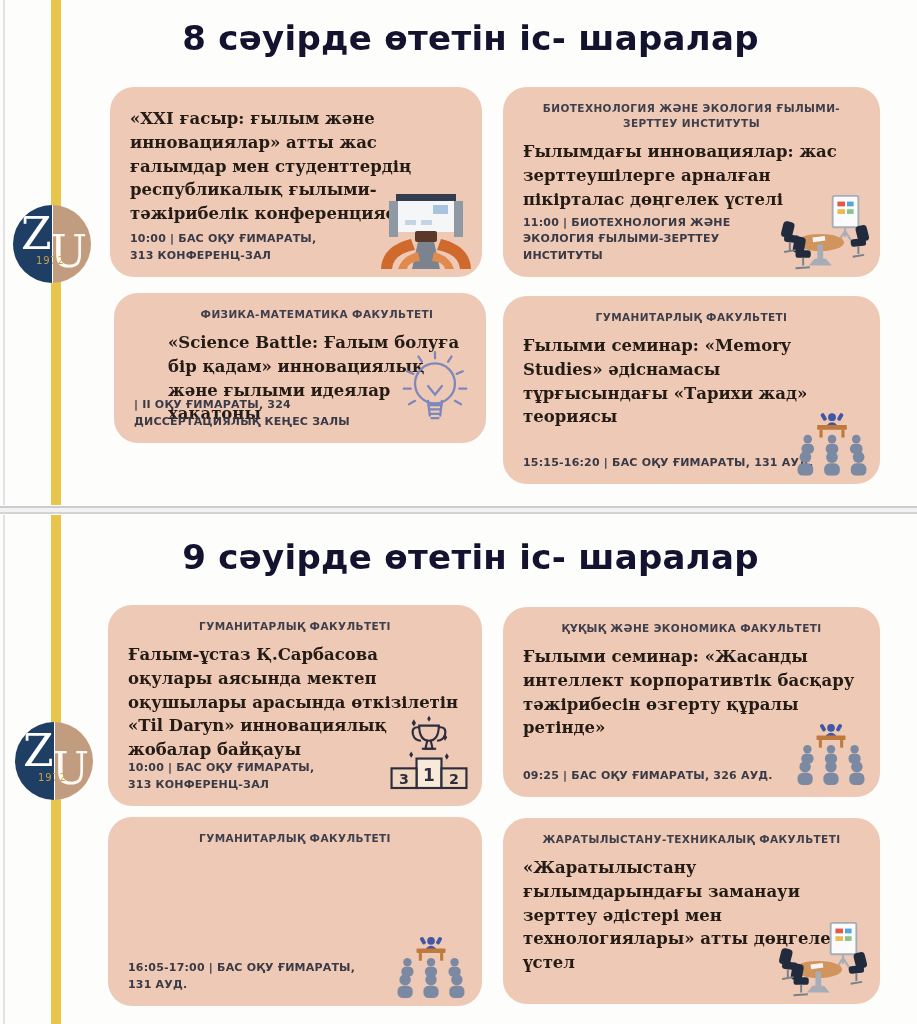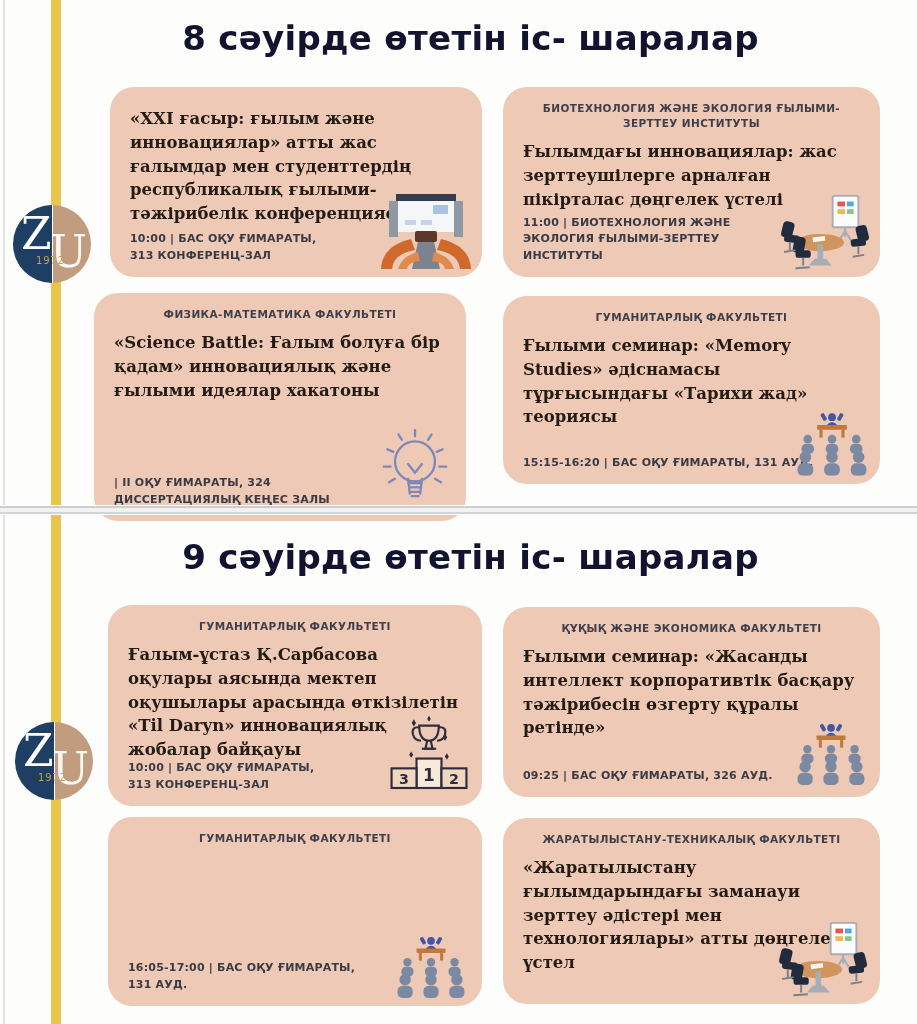--- a/index.html
+++ b/index.html
@@ -32,21 +32,21 @@
   .logo .half-z { position:absolute; left:0; top:0; width:50%; height:100%; background:#1e3f63; }
   .logo .half-u { position:absolute; right:0; top:0; width:50%; height:100%; background:#c29c7f; border-left:1.5px solid #fff; }
   .logo .z { position:absolute; left:8px; top:7px;  color:#ffffff; font-family:"DejaVu Serif", serif; font-size:44px; line-height:1; z-index:2; }
   .logo .u { position:absolute; right:4px; top:25px; color:#fdf9f3; font-family:"DejaVu Serif", serif; font-size:44px; line-height:1; z-index:2; }
   .logo .year { position:absolute; left:23px; top:50px; color:#c6a050; font-size:10px; letter-spacing:0.8px; z-index:3; }
 
   
   .card { position:absolute; background:#edc9b6; border-radius:24px; z-index:2; }
   #card-1 { left:110px; top:87px;  width:372px; height:190px; }
   #card-2 { left:503px; top:87px;  width:377px; height:190px; }
-  #card-3 { left:94px; top:293px; width:372px; height:228px; }
+  #card-3 { left:114px; top:293px; width:372px; height:150px;padding-left:34px; }
   #card-4 { left:503px; top:296px; width:377px; height:188px; }
   #card-5 { left:108px; top:605px; width:374px; height:201px; }
   #card-6 { left:503px; top:607px; width:377px; height:190px; }
   #card-7 { left:108px; top:817px; width:374px; height:189px; }
   #card-8 { left:503px; top:818px; width:377px; height:186px; }
 
   .faculty {
     margin-top:14px; padding:0 28px; text-align:center;
     font-size:10.5px; font-weight:bold; letter-spacing:0.4px;
     color:#3f3f4b; line-height:1.45;

